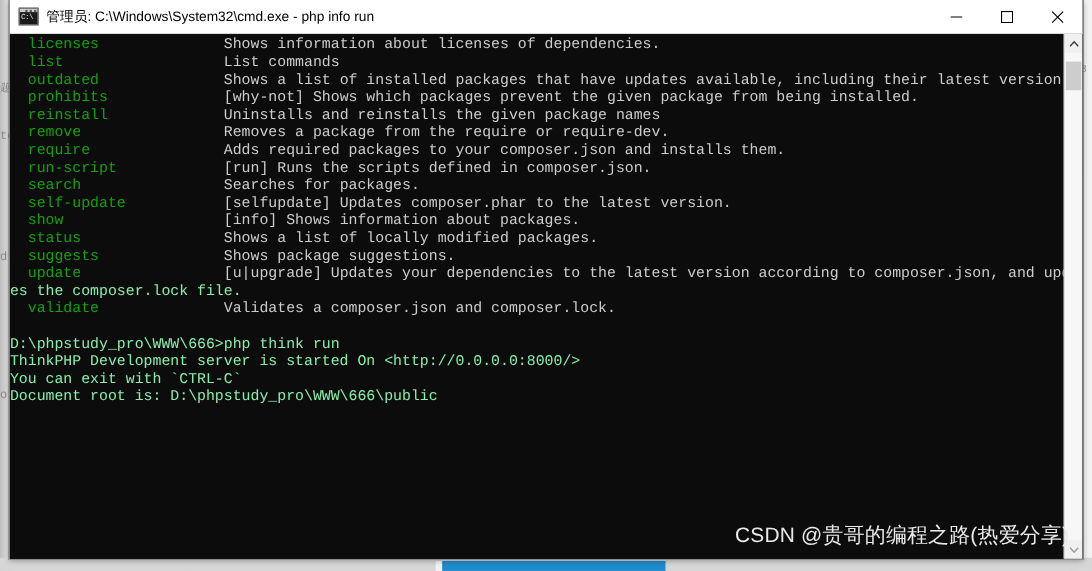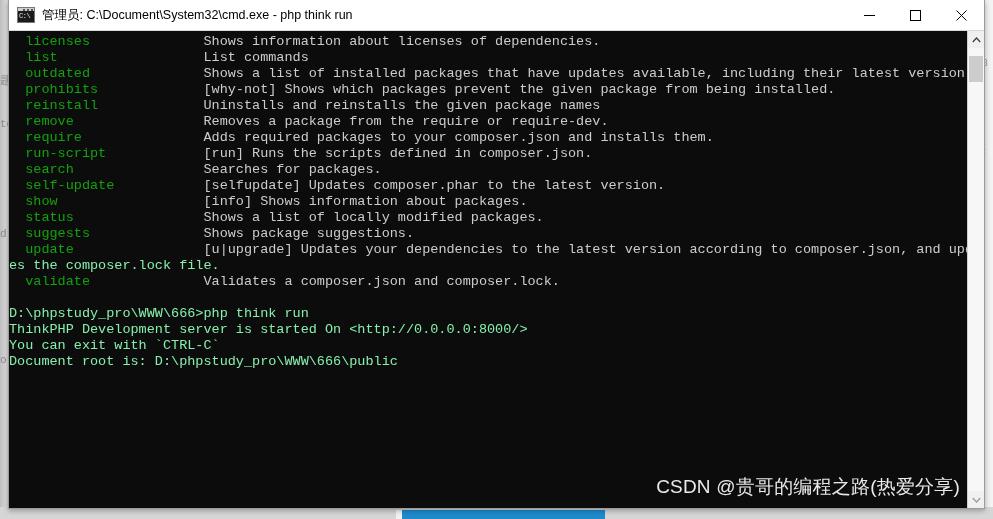--- a/index.html
+++ b/index.html
@@ -231,21 +231,21 @@
     position: absolute;
     left: 1px; right: 1px;
     top: 8px;
     height: 26px;
     background: #cdcdcd;
   }
 
   
   .watermark {
     position: absolute;
-    right: 24px;
+    right: 12px;
     bottom: 8px;
     font-family: "Liberation Sans", sans-serif;
     font-size: 19px;
     color: #e9e9e9;
     white-space: nowrap;
     letter-spacing: 0.2px;
     pointer-events: none;
   }
 </style>
 </head>
@@ -272,21 +272,21 @@
 
     <div class="titlebar">
       <div class="title-icon">
         <div class="frame"></div>
         <div class="bar"></div>
         <div class="dot" style="right:2px;"></div>
         <div class="dot" style="right:6px;"></div>
         <div class="dot" style="right:10px;"></div>
         <div class="prompt">C:\</div>
       </div>
-      <div class="title-text">管理员: C:\Document\System32\cmd.exe - php  think run</div>
+      <div class="title-text">管理员: C:\Windows\System32\cmd.exe - php  info run</div>
 
       <div class="window-controls">
         <button class="wbtn" aria-label="minimize">
           <svg width="11" height="11" viewBox="0 0 11 11">
               <line x1="0" y1="5.5" x2="11" y2="5.5" stroke="#000" stroke-width="1"></line>
             </svg>
         </button>
         <button class="wbtn" aria-label="maximize">
           <svg width="11" height="11" viewBox="0 0 11 11">
               <rect x="0.5" y="0.5" width="10" height="10" fill="none" stroke="#000" stroke-width="1"></rect>

